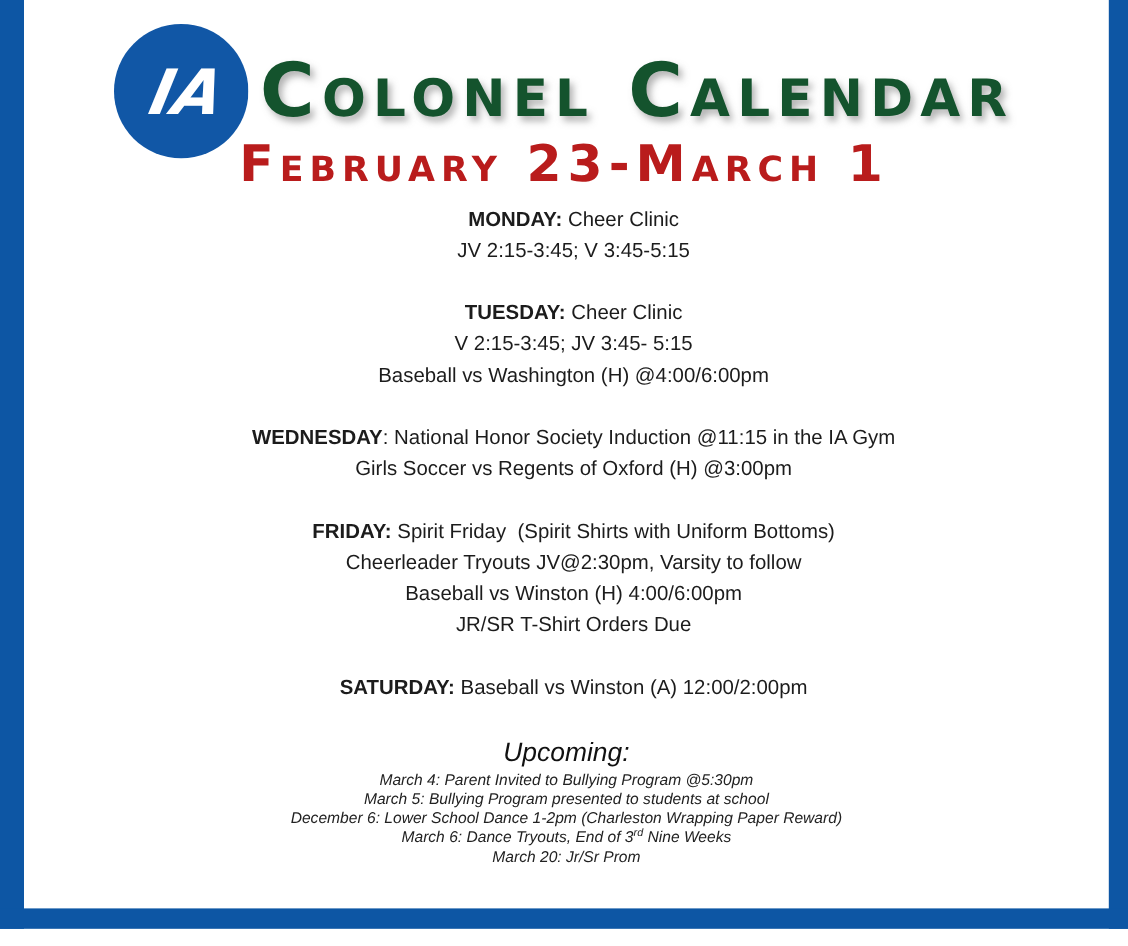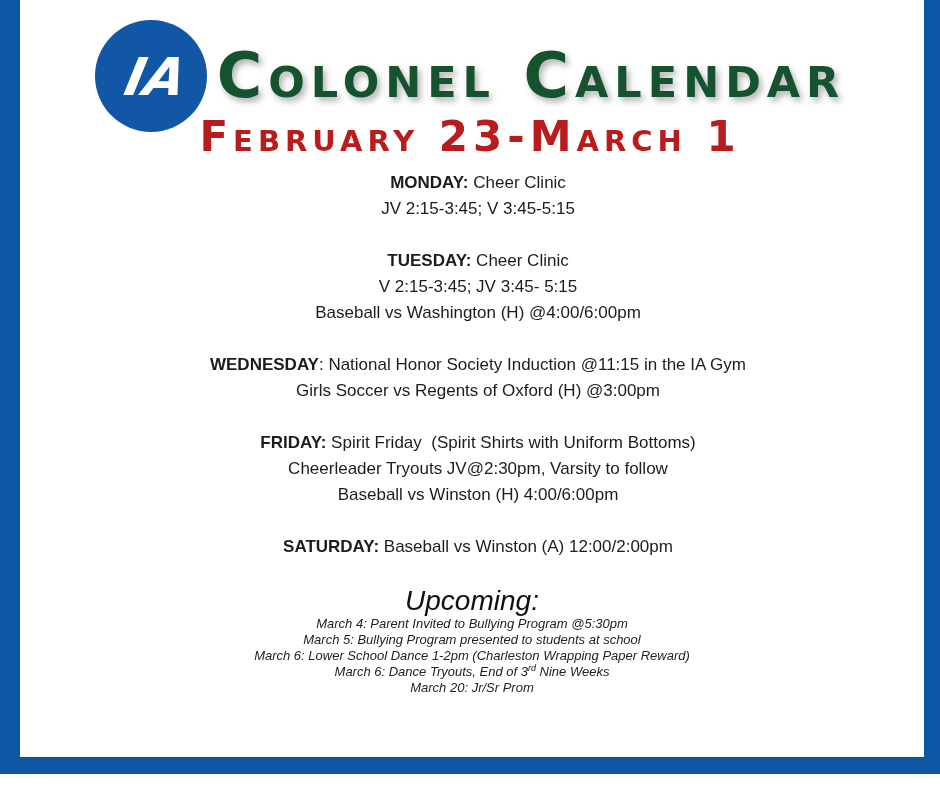--- a/index.html
+++ b/index.html
@@ -48,21 +48,21 @@
     position:absolute;top:170px;left:20px;right:16px;
     text-align:center;color:var(--text-color,#1c1c1c);
   }
   .day{margin:0 0 26px 12px;}
   .line{margin:0;font-size:17px;line-height:26px;white-space:pre-wrap;}
   .line b{font-weight:700;}
 
   .upcoming{margin:0;}
   .up-head{
     margin:24px 0 0 0;
-    font-style:italic;font-size:28px;line-height:30px;color:#111111;
+    font-style:italic;font-size:22px;line-height:30px;color:#111111;
   }
   .up-list{margin:0;}
   .up-item{
     margin:0;font-style:italic;font-size:13px;line-height:16px;
     white-space:pre-wrap;color:#222222;
   }
   .up-item sup{font-size:9px;line-height:0;}
 </style>
 </head>
 <body>
@@ -99,31 +99,32 @@
 
     <section class="day">
       <p class="line"><b>WEDNESDAY</b><span>: National Honor Society Induction @11:15 in the IA Gym</span></p>
       <p class="line"><b></b><span>Girls Soccer vs Regents of Oxford (H) @3:00pm</span></p>
     </section>
 
     <section class="day">
       <p class="line"><b>FRIDAY:</b><span> Spirit Friday  (Spirit Shirts with Uniform Bottoms)</span></p>
       <p class="line"><b></b><span>Cheerleader Tryouts JV@2:30pm, Varsity to follow</span></p>
       <p class="line"><b></b><span>Baseball vs Winston (H) 4:00/6:00pm</span></p>
+      <p class="line"><b></b><span>JR/SR T-Shirt Orders Due</span></p>
     </section>
 
     <section class="day">
       <p class="line"><b>SATURDAY:</b><span> Baseball vs Winston (A) 12:00/2:00pm</span></p>
     </section>
 
     <section class="upcoming">
       <p class="up-head">Upcoming:</p>
       <div class="up-list">
         <p class="up-item"><span>March 4: Parent Invited to Bullying Program @5:30pm</span><sup></sup><span></span></p>
         <p class="up-item"><span>March 5: Bullying Program presented to students at school</span><sup></sup><span></span></p>
-        <p class="up-item"><span>March 6: Lower School Dance 1-2pm (Charleston Wrapping Paper Reward)</span><sup></sup><span></span></p>
+        <p class="up-item"><span>December 6: Lower School Dance 1-2pm (Charleston Wrapping Paper Reward)</span><sup></sup><span></span></p>
         <p class="up-item"><span>March 6: Dance Tryouts, End of 3</span><sup>rd</sup><span> Nine Weeks</span></p>
         <p class="up-item"><span>March 20: Jr/Sr Prom</span><sup></sup><span></span></p>
       </div>
     </section>
 
   </main>
 </div>
 
 </body></html>

